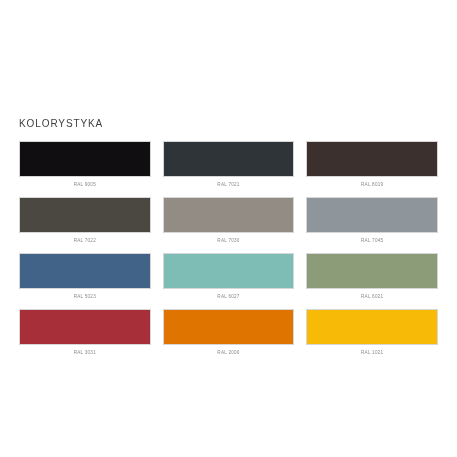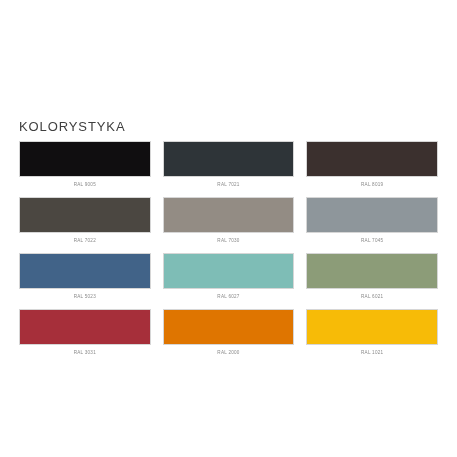--- a/index.html
+++ b/index.html
@@ -18,21 +18,21 @@
     position: relative;
     width: 457px;
     height: 457px;
     background: #ffffff;
     box-sizing: border-box;
   }
   .section-title {
     position: absolute;
     left: 19px;
     top: 110px;
-    font-size: 13px;
+    font-size: 10px;
     letter-spacing: 0.9px;
     color: #3f3f3f;
     font-weight: 400;
     line-height: 11px;
     white-space: nowrap;
   }
   .palette-grid {
     position: absolute;
     left: 19px;
     top: 141px;

